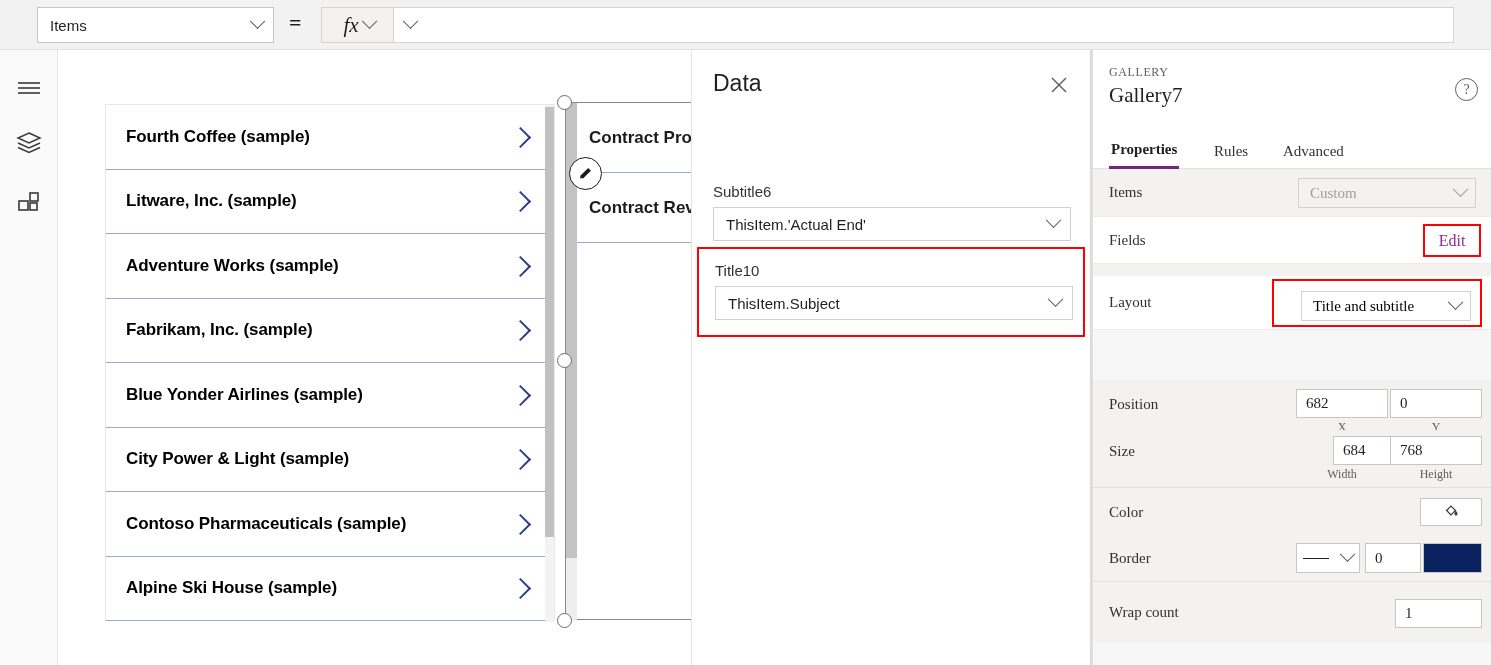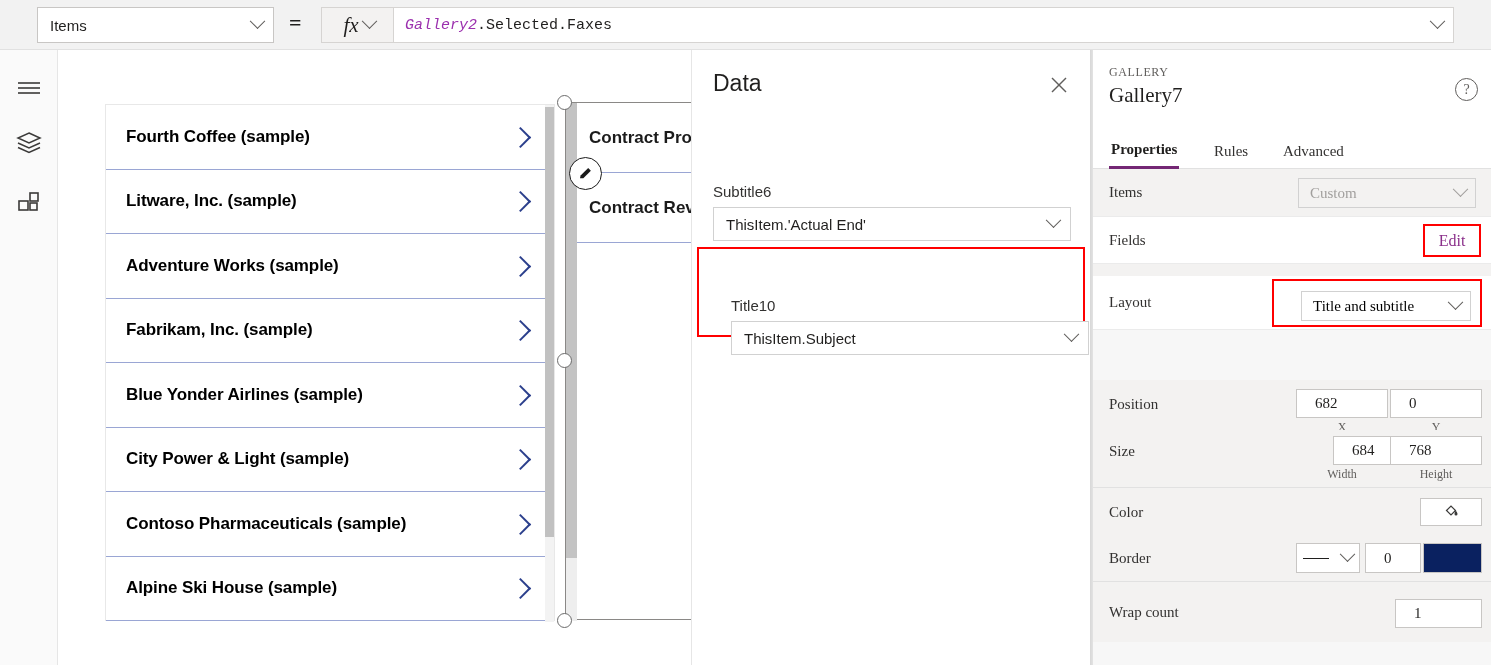--- a/index.html
+++ b/index.html
@@ -166,21 +166,21 @@
   }
   .field-combo .val { flex: 1; }
   #field-subtitle {
     position: absolute; left: 21px; top: 133px; width: 358px;
   }
   #field-title-wrap {
     position: absolute; left: 5px; top: 197px; width: 388px; height: 90px;
     border: 2.5px solid #ff0000;
   }
   #field-title {
-    position: absolute; left: 32px; top: 13px; width: 358px; margin-top: 35px;
+    position: absolute; left: 16px; top: 13px; width: 358px;
   }
 
   
   #props-panel {
     position: absolute; left: 1092px; top: 50px; width: 399px; height: 615px;
     background: #f7f7f7; border-left: 1px solid #e1e1e1; font-family: Liberation Serif, serif;
   }
   #props-head { position: absolute; left: 0; top: 0; width: 399px; height: 83px; background: #ffffff; }
   #ctl-kind {
     position: absolute; left: 16px; top: 15px;
@@ -246,21 +246,21 @@
     border-radius: 13px; background: #742774;
   }
   #toggle .knob {
     position: absolute; right: 4px; top: 4px;
     width: 18px; height: 18px; border-radius: 50%; background: #ffffff;
   }
   #row-position { top: 330px; height: 50px; background: #f3f2f1; }
   #row-size { top: 380px; height: 58px; background: #f3f2f1; border-bottom: 1px solid #e1e1e1; }
   .numbox {
     position: absolute; height: 29px; border: 1px solid #c8c6c4; background: #ffffff;
-    display: flex; align-items: center; padding-left: 18px; font-size: 15px; color: #201f1e;
+    display: flex; align-items: center; padding-left: 9px; font-size: 15px; color: #201f1e;
   }
   .subcap {
     position: absolute; font-size: 12px; color: #605e5c; text-align: center; width: 92px;
   }
   #row-color { top: 438px; height: 48px; background: #f3f2f1; }
   #color-swatch-btn {
     position: absolute; left: 327px; top: 10px; width: 62px; height: 28px;
     border: 1px solid #c8c6c4; background: #ffffff;
     display: flex; align-items: center; justify-content: center;
   }
@@ -289,21 +289,20 @@
     <div id="prop-select">
       <span class="lbl">Items</span>
       <span class="chev"></span>
     </div>
     <div id="equals">=</div>
     <div id="fx-button">
       <span class="fx">fx</span>
       <span class="chev thin"></span>
     </div>
     <div id="formula-input">
-      <span class="ftext"><span class="ident">Gallery2</span><span>.Selected.Faxes</span></span>
       <span class="chev thin"></span>
     </div>
   </div>
 
   <div id="left-rail">
     <div class="rail-icon" style="top:23px;">
       <svg width="24" height="16" viewBox="0 0 24 16">
         <line x1="1" y1="3" x2="23" y2="3" stroke="#3b3a39" stroke-width="1.6"></line>
         <line x1="1" y1="8" x2="23" y2="8" stroke="#3b3a39" stroke-width="1.6"></line>
         <line x1="1" y1="13" x2="23" y2="13" stroke="#3b3a39" stroke-width="1.6"></line>

